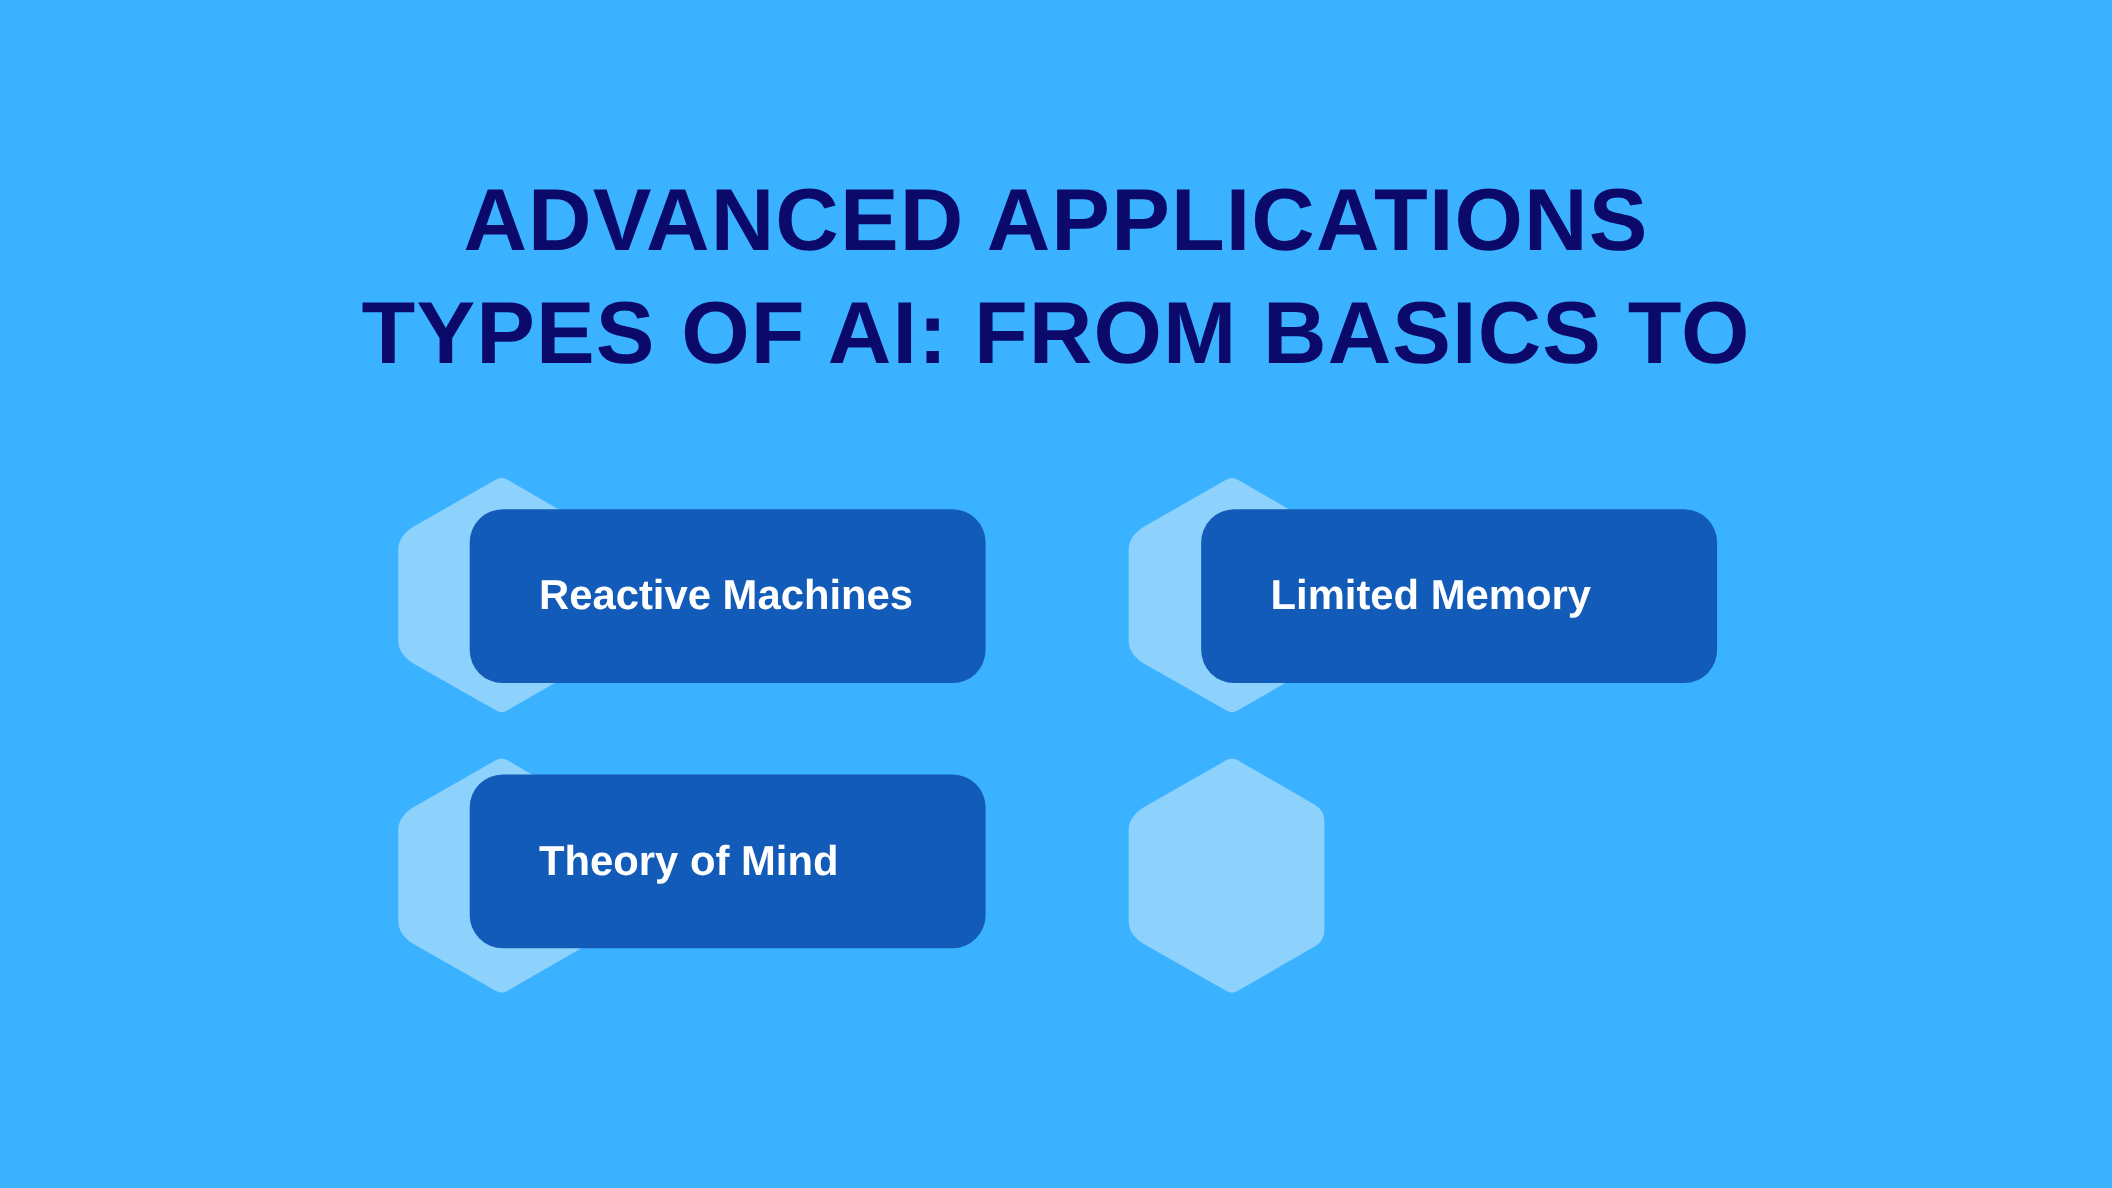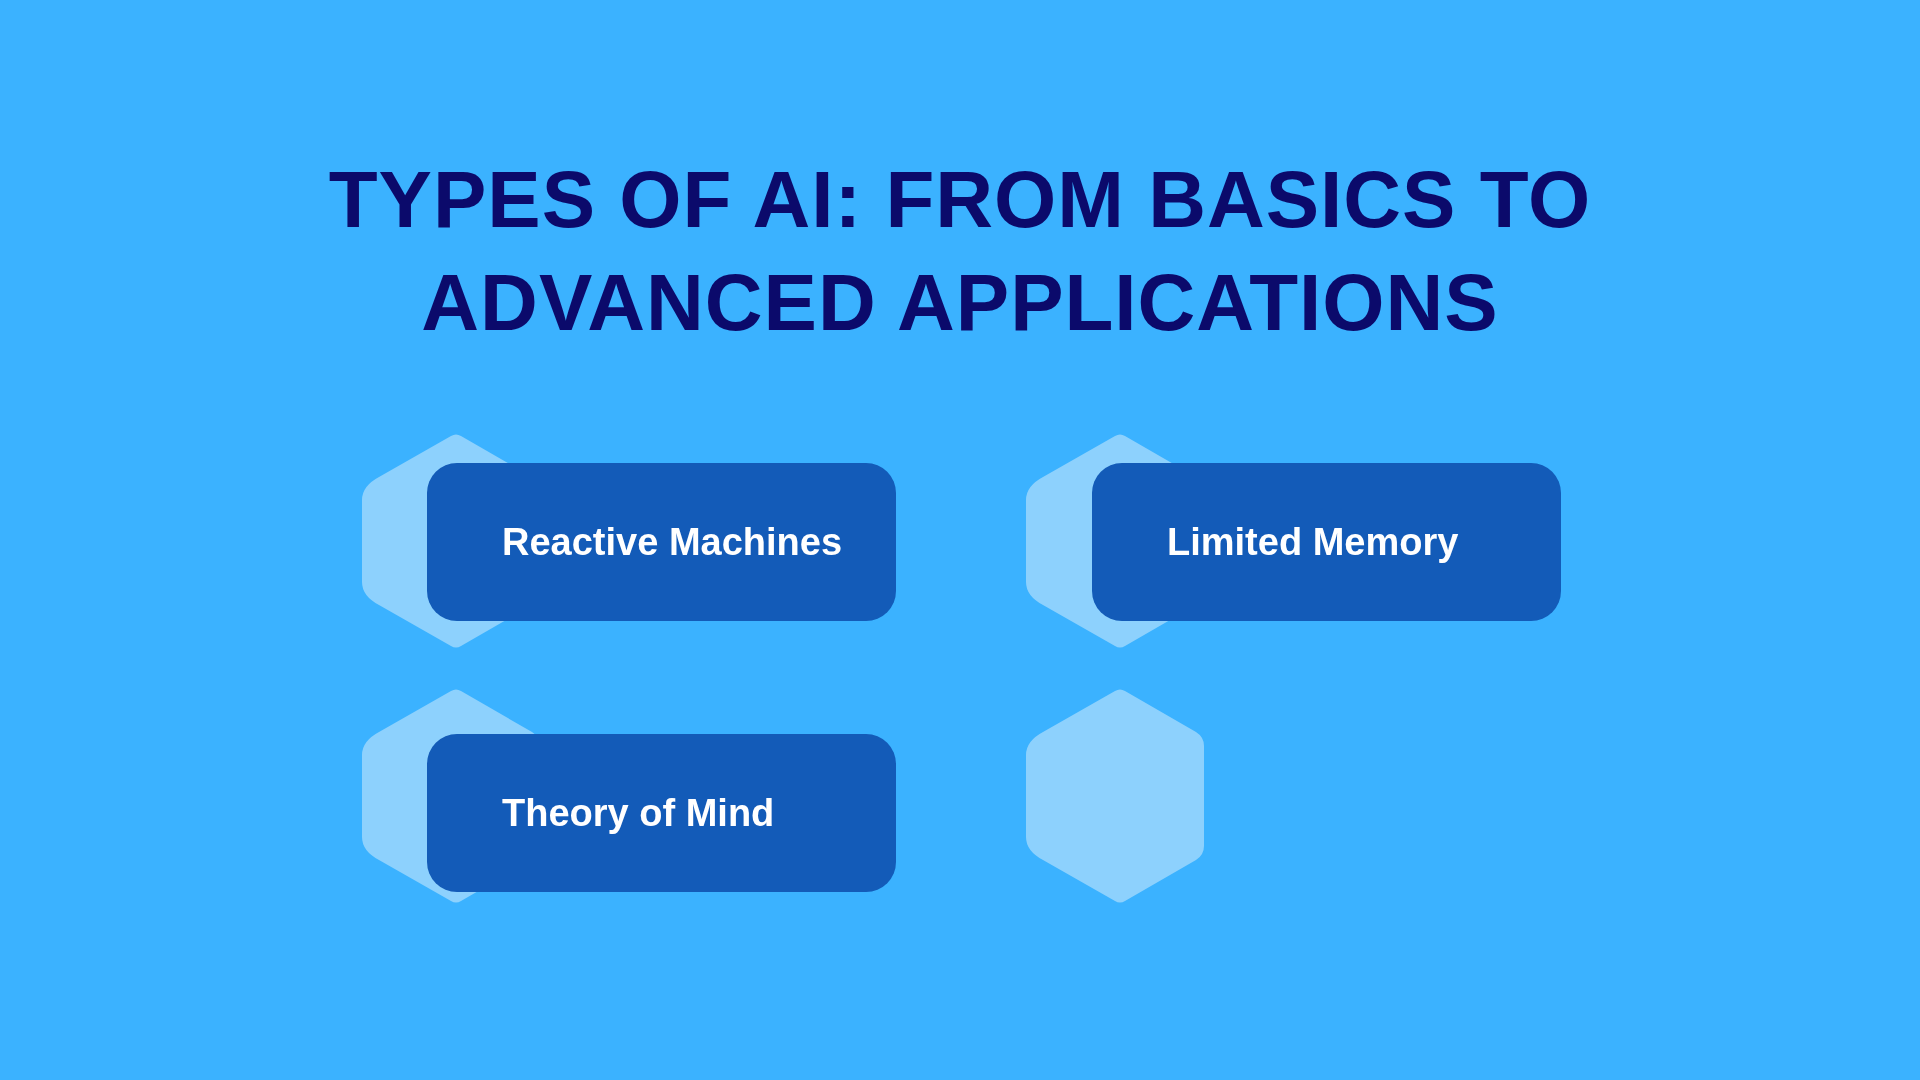--- a/index.html
+++ b/index.html
@@ -23,29 +23,28 @@
   }
   .card {
     position:absolute; left:67px; width:469px; height:158px;
     background:#135bb8; border-radius:30px;
     display:flex; align-items:center;
   }
   .card span {
     color:#ffffff; font-weight:bold; font-size:38px;
     padding-left:63px; white-space:nowrap;
     font-family:"Liberation Sans", sans-serif;
-    margin-left:12px;
   }
 </style>
 </head>
 <body>
 
 <div class="title">
+  <div>ADVANCED APPLICATIONS</div>
   <div>TYPES OF AI: FROM BASICS TO</div>
-  <div>ADVANCED APPLICATIONS</div>
 </div>
 
 <div class="item" style="left:360px; top:432px;">
   <svg class="hex" viewBox="0 0 182 218">
     <path d="M91 4 Q96 1 101 4 L172 45 Q180 50 180 59 L180 159 Q180 168 172 173 L101 214 Q96 217 91 214 L19 173 Q2 164 2 150 L2 68 Q2 54 19 45 Z" fill="#8dd1fd"></path>
   </svg>
   <div class="card" style="top:31px;">
     <span>Reactive Machines</span>
   </div>
 </div>
@@ -56,21 +55,21 @@
   </svg>
   <div class="card" style="top:31px; left:68px;text-align:right;">
     <span>Limited Memory</span>
   </div>
 </div>
 
 <div class="item" style="left:360px; top:687px;">
   <svg class="hex" viewBox="0 0 182 218">
     <path d="M91 4 Q96 1 101 4 L172 45 Q180 50 180 59 L180 159 Q180 168 172 173 L101 214 Q96 217 91 214 L19 173 Q2 164 2 150 L2 68 Q2 54 19 45 Z" fill="#8dd1fd"></path>
   </svg>
-  <div class="card" style="top:47px;">
+  <div class="card" style="top:17px;">
     <span>Theory of Mind</span>
   </div>
 </div>
 
 <div class="item" style="left:1024px; top:687px;">
   <svg class="hex" viewBox="0 0 182 218">
     <path d="M91 4 Q96 1 101 4 L172 45 Q180 50 180 59 L180 159 Q180 168 172 173 L101 214 Q96 217 91 214 L19 173 Q2 164 2 150 L2 68 Q2 54 19 45 Z" fill="#8dd1fd"></path>
   </svg>
 </div>
 

